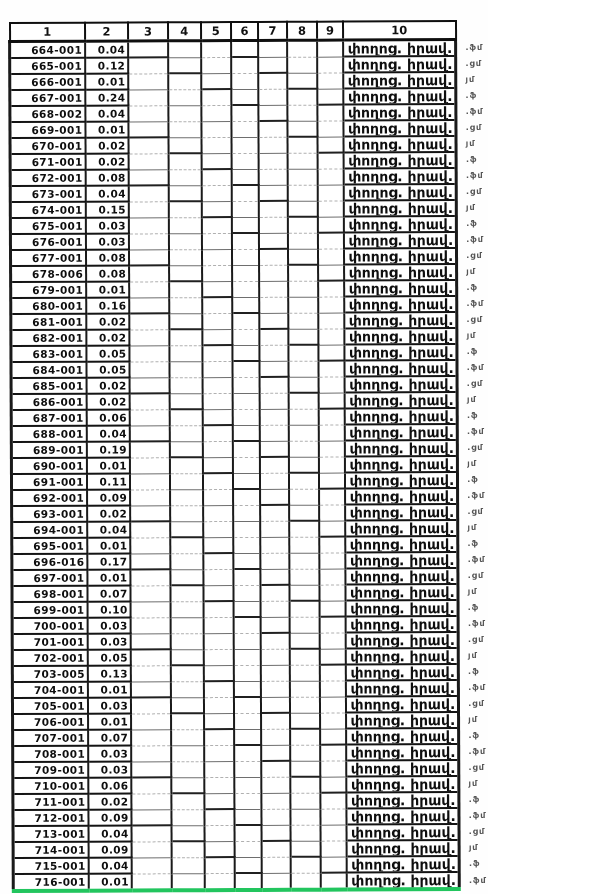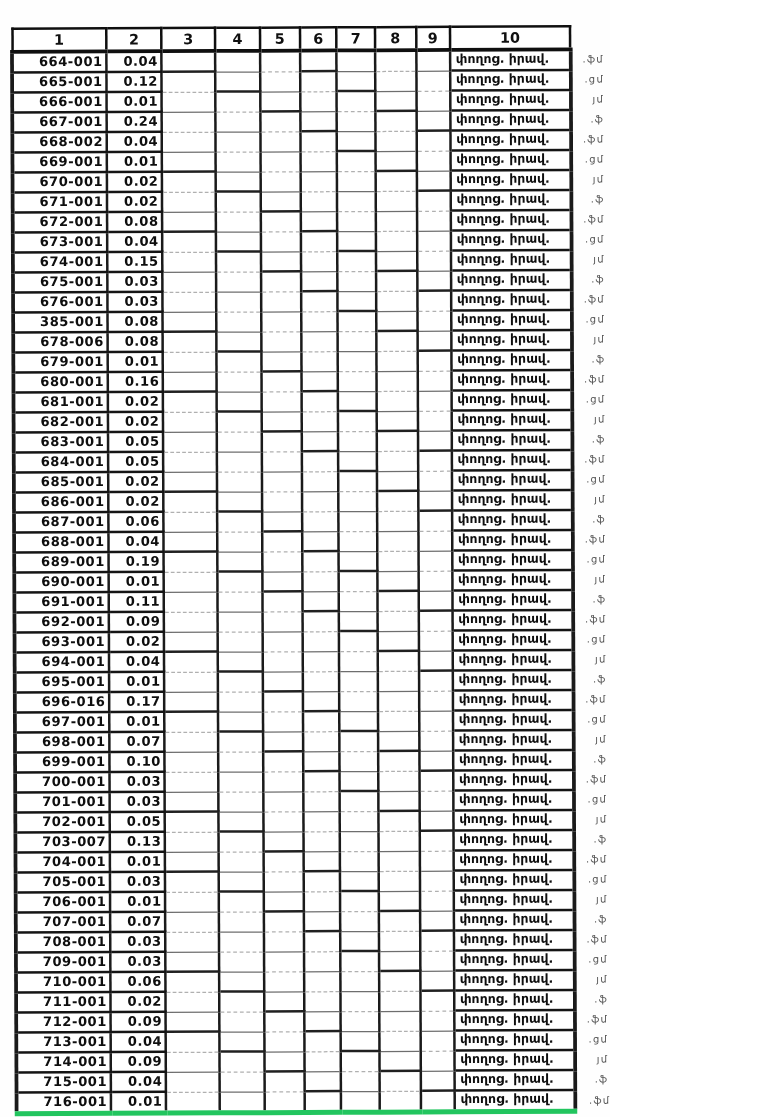--- a/index.html
+++ b/index.html
@@ -77,33 +77,32 @@
     letter-spacing: 0.4px;
     border-bottom: 2px solid #141414;
   }
   td.c-empty { border-bottom: 1px solid #8c8c8c; }
   td.h-dark  { border-bottom: 2px solid #202020; }
   td.h-mid   { border-bottom: 1px solid #6e6e6e; }
   td.h-faint { border-bottom: 1px dashed #b0b0b0; }
   td.c-note {
     text-align: left;
     padding-left: 4px;
-    font-size: 10px;
+    font-size: 14px;
     border-right-width: 3px;
     border-bottom: 2px solid #141414;
   }
   td.c-margin {
     border: none;
     background: transparent;
     font-size: 8px;
-    font-weight: normal;
+    font-weight: bold;
     color: #555555;
     padding-left: 8px;
     letter-spacing: 1px;
-    text-align: right;
   }
   tbody tr:last-child td:not(.c-margin) {
     border-bottom: 4px solid #22c55e;
   }
 </style>
 </head>
 <body>
 
 <div class="page">
 
@@ -303,21 +302,21 @@
             <td class="c-empty h-faint"></td>
             <td class="c-empty h-mid"></td>
             <td class="c-empty h-faint"></td>
             <td class="c-empty h-dark"></td>
             <td class="c-empty h-mid"></td>
             <td class="c-empty h-faint"></td>
             <td class="c-note">փողոց. իրավ.</td>
             <td class="c-margin">.ֆմ</td>
           </tr>
           <tr>
-            <td class="c-code">385-001</td>
+            <td class="c-code">677-001</td>
             <td class="c-area">0.08</td>
             <td class="c-empty h-dark"></td>
             <td class="c-empty h-mid"></td>
             <td class="c-empty h-faint"></td>
             <td class="c-empty h-mid"></td>
             <td class="c-empty h-faint"></td>
             <td class="c-empty h-dark"></td>
             <td class="c-empty h-mid"></td>
             <td class="c-note">փողոց. իրավ.</td>
             <td class="c-margin">.ցմ</td>
@@ -641,21 +640,21 @@
             <td class="c-empty h-dark"></td>
             <td class="c-empty h-mid"></td>
             <td class="c-empty h-faint"></td>
             <td class="c-empty h-mid"></td>
             <td class="c-empty h-faint"></td>
             <td class="c-empty h-dark"></td>
             <td class="c-note">փողոց. իրավ.</td>
             <td class="c-margin">յմ</td>
           </tr>
           <tr>
-            <td class="c-code">703-007</td>
+            <td class="c-code">703-005</td>
             <td class="c-area">0.13</td>
             <td class="c-empty h-mid"></td>
             <td class="c-empty h-faint"></td>
             <td class="c-empty h-dark"></td>
             <td class="c-empty h-mid"></td>
             <td class="c-empty h-faint"></td>
             <td class="c-empty h-mid"></td>
             <td class="c-empty h-faint"></td>
             <td class="c-note">փողոց. իրավ.</td>
             <td class="c-margin">.ֆ</td>

